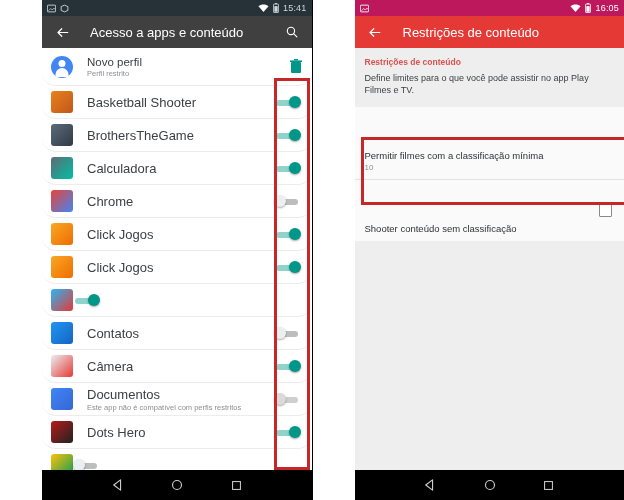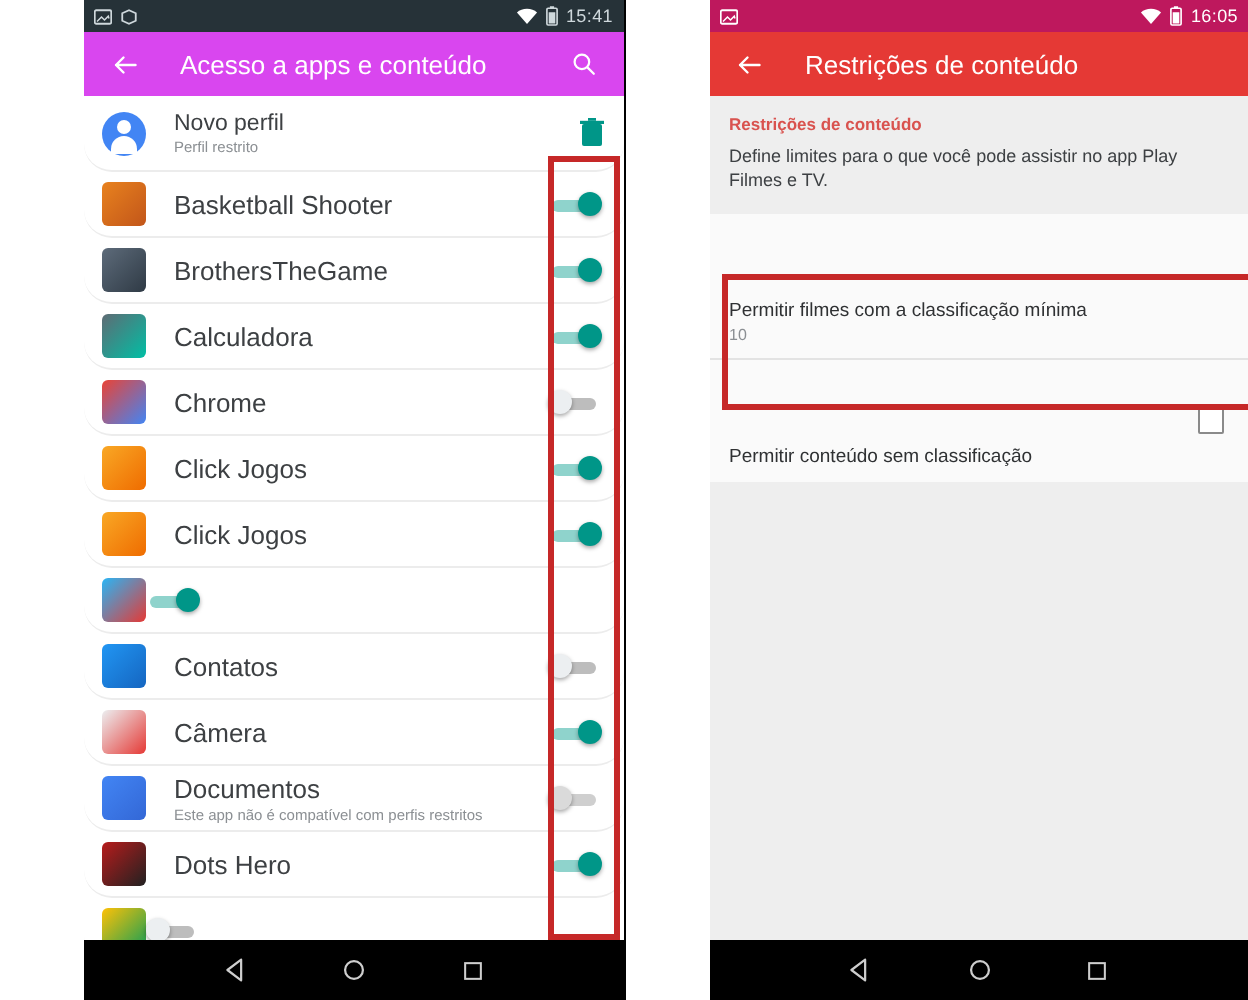--- a/index.html
+++ b/index.html
@@ -112,21 +112,21 @@
           </svg>
         <svg class="sb-ico" width="6" height="10" viewBox="0 0 8 13">
             <rect x="2.6" y="0" width="2.8" height="1.3" fill="#cfd8dc"></rect>
             <rect x="0.6" y="1.3" width="6.8" height="11.2" rx="0.8" fill="none" stroke="#cfd8dc" stroke-width="1.1"></rect>
             <rect x="1.8" y="4" width="4.4" height="7.5" fill="#cfd8dc"></rect>
           </svg>
         <span class="sb-clock">15:41</span>
       </div>
     </div>
 
-    <div class="appbar" style="background:#d946ef;color:#ffffff;">
+    <div class="appbar" style="background:#404040;color:#ffffff;">
       <div class="icon-btn">
         <svg width="15" height="15" viewBox="0 0 20 20">
             <path d="M17 10H4M9 5l-5 5 5 5" fill="none" stroke="#fff" stroke-width="1.6" stroke-linecap="round" stroke-linejoin="round"></path>
           </svg>
       </div>
       <div class="title">Acesso a apps e conteúdo</div>
       <div class="spacer"></div>
       <div class="icon-btn">
         <svg width="14" height="14" viewBox="0 0 20 20">
             <circle cx="8.5" cy="8.5" r="5.2" fill="none" stroke="#fff" stroke-width="1.6"></circle>
@@ -322,21 +322,21 @@
       <div class="sec-desc">Define limites para o que você pode assistir no app Play Filmes e TV.</div>
       <div class="card" id="pref-card">
           <div class="pref">
             <div class="ptxt">
               <div class="ptitle">Permitir filmes com a classificação mínima</div>
               <div class="psub">10</div>
             </div>
           </div>
           <div class="pref">
             <div class="ptxt">
-              <div class="ptitle">Permitir conteúdo sem classificação</div>
+              <div class="ptitle">Shooter conteúdo sem classificação</div>
             </div>
             <div class="cbox"></div>
           </div>
         </div>
 
       <div class="annot" style="left:6px;top:89px;width:300px;height:68px;"></div>
     </div>
 
     <div class="navbar">
       <svg class="nav-ico" width="12" height="12" viewBox="0 0 14 14">

